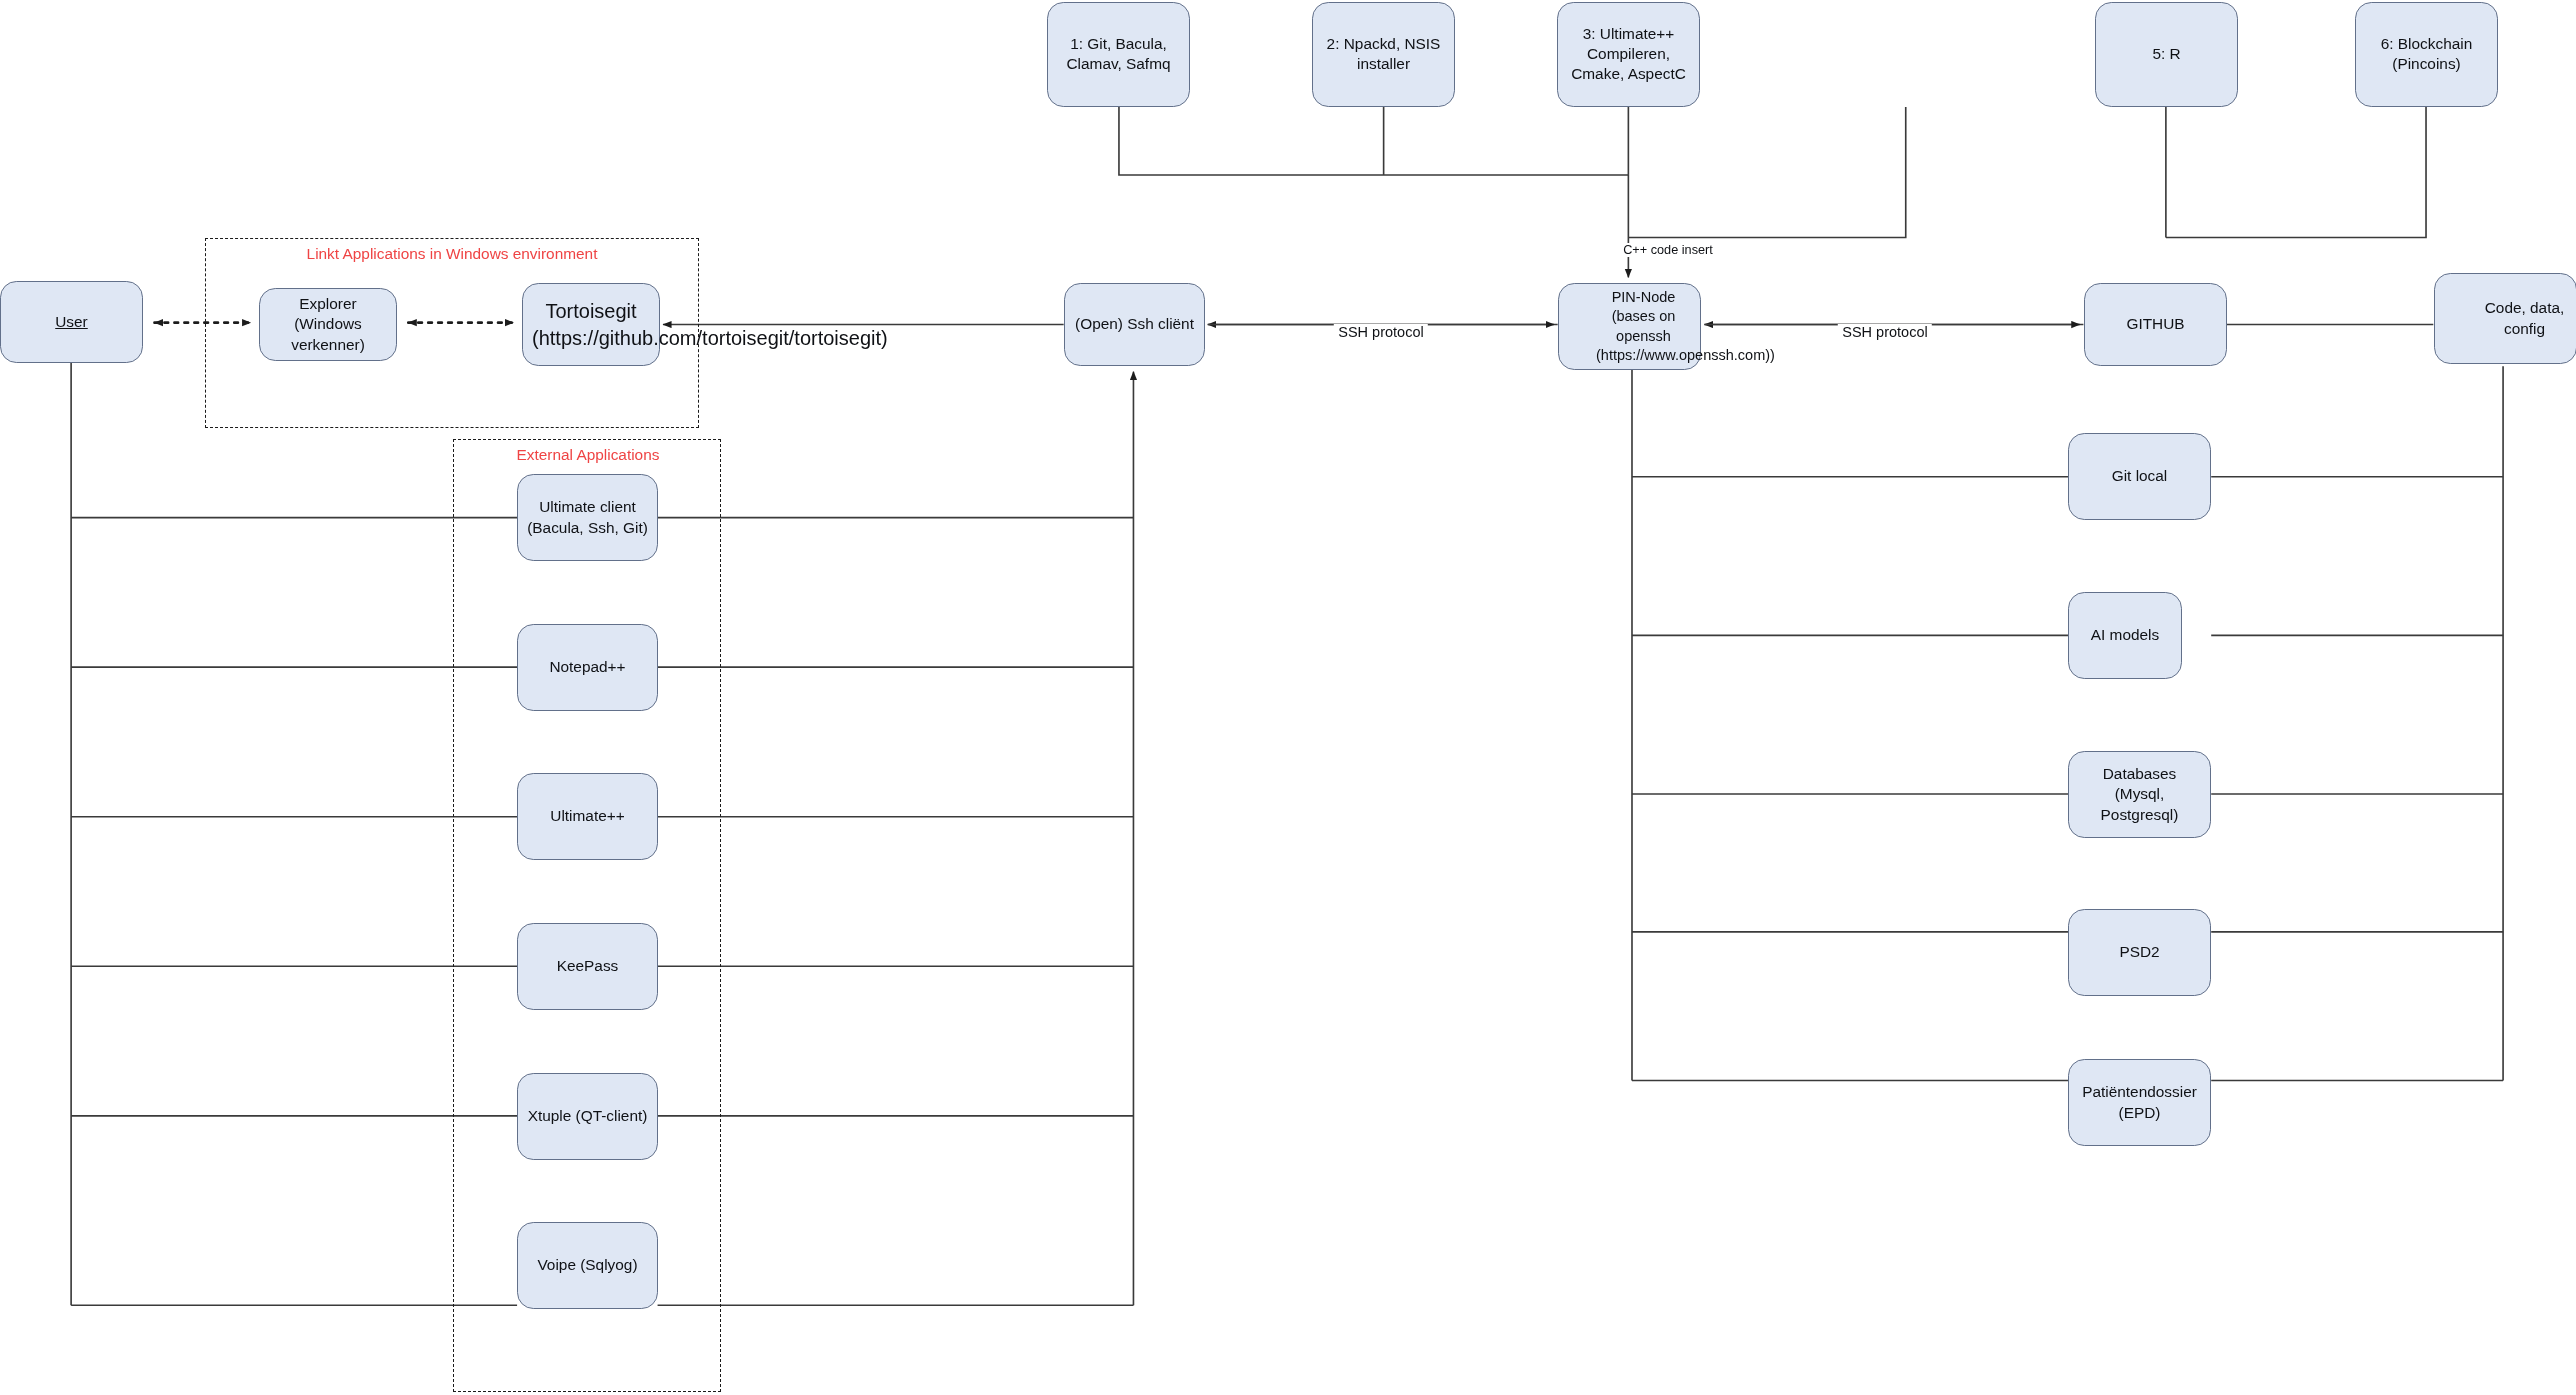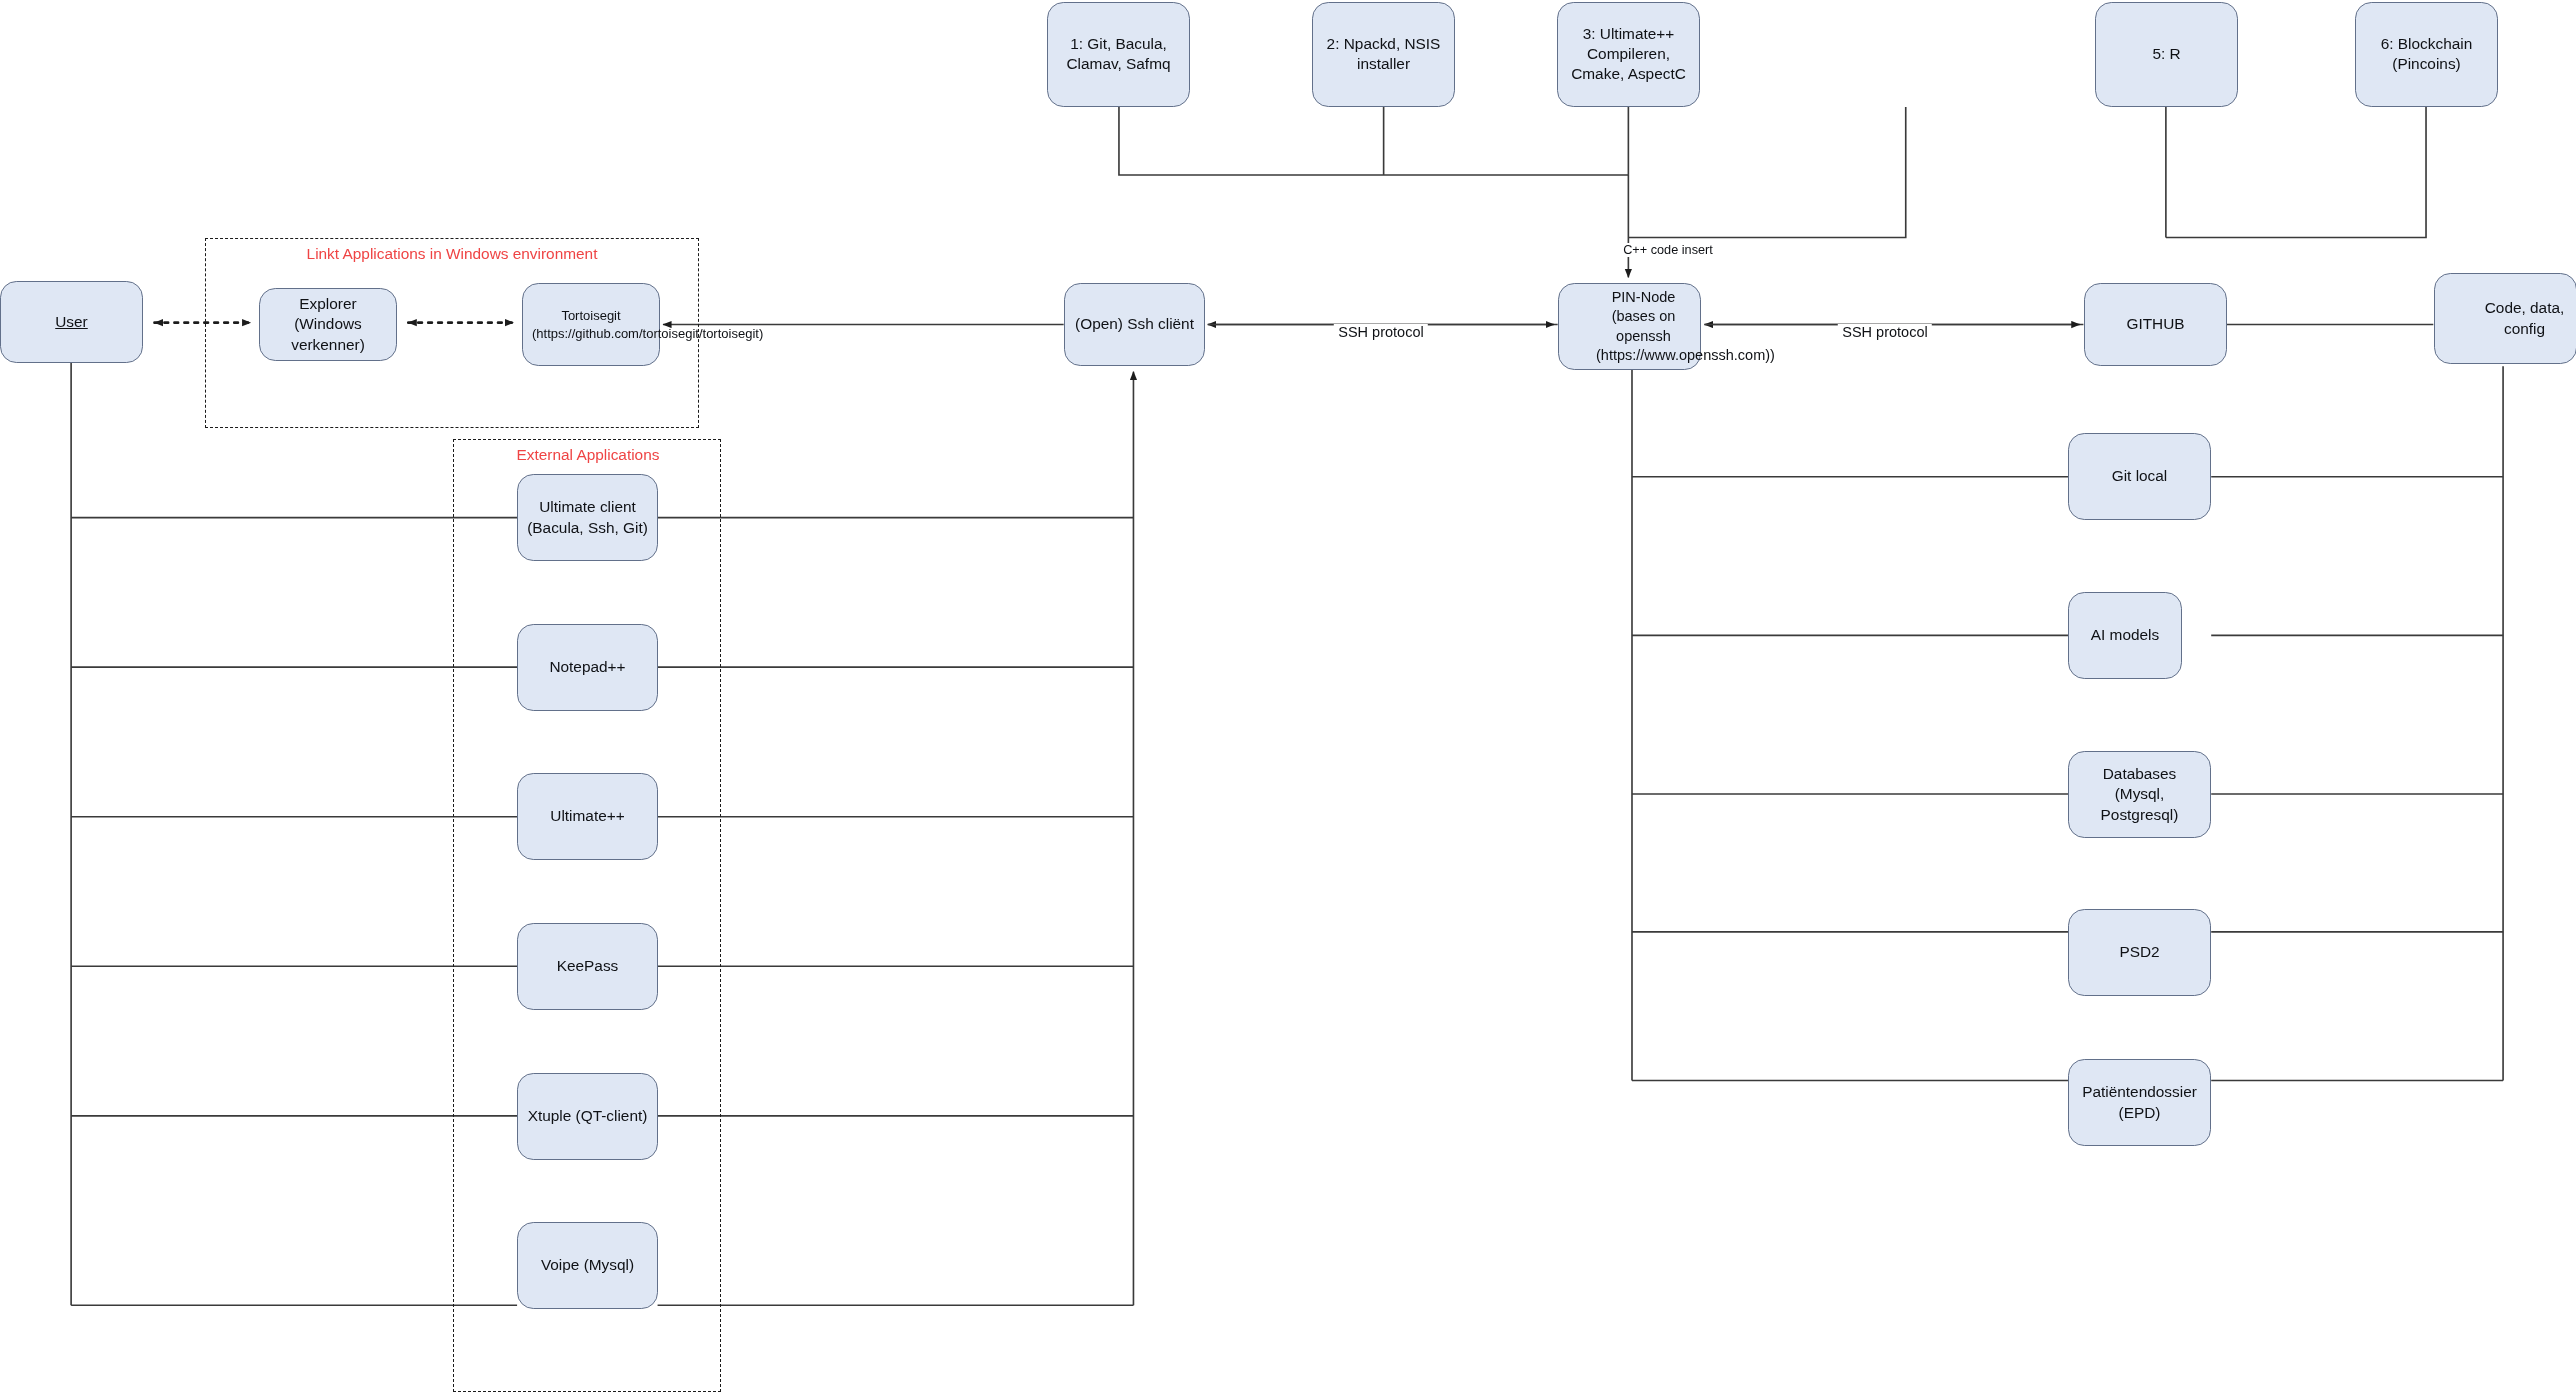--- a/index.html
+++ b/index.html
@@ -170,21 +170,21 @@
   <div class="node" style="left:2355px;top:1.8px;width:143px;height:105px;">
     <span>6: Blockchain (Pincoins)</span>
   </div>
 
   <div class="node" style="left:0px;top:281px;width:143px;height:82px;text-decoration:underline;">
     <span>User</span>
   </div>
   <div class="node" style="left:259px;top:288px;width:138px;height:73px;">
     <span>Explorer (Windows verkenner)</span>
   </div>
-  <div class="node" style="left:522px;top:283px;width:138px;height:83px;font-size:13px;">
+  <div class="node" style="left:522px;top:283px;width:138px;height:83px;font-size:20px;">
     <span>Tortoisegit (https://github.com/tortoisegit/tortoisegit)</span>
   </div>
   <div class="node" style="left:1064px;top:283px;width:141px;height:83px;">
     <span>(Open) Ssh cliënt</span>
   </div>
   <div class="node" style="left:1558px;top:283px;width:143px;height:87px;font-size:14.5px;padding-left:37px;">
     <span>PIN-Node (bases on openssh (https://www.openssh.com))</span>
   </div>
   <div class="node" style="left:2084px;top:283px;width:143px;height:83px;">
     <span>GITHUB</span>
@@ -202,21 +202,21 @@
   <div class="node" style="left:517px;top:773px;width:141px;height:87px;">
     <span>Ultimate++</span>
   </div>
   <div class="node" style="left:517px;top:923px;width:141px;height:87px;">
     <span>KeePass</span>
   </div>
   <div class="node" style="left:517px;top:1073px;width:141px;height:87px;">
     <span>Xtuple (QT-client)</span>
   </div>
   <div class="node" style="left:517px;top:1222px;width:141px;height:87px;">
-    <span>Voipe (Mysql)</span>
+    <span>Voipe (Sqlyog)</span>
   </div>
 
   <div class="node" style="left:2068px;top:433px;width:143px;height:87px;">
     <span>Git local</span>
   </div>
   <div class="node" style="left:2068px;top:592px;width:114px;height:87px;justify-content:flex-end;">
     <span>AI models</span>
   </div>
   <div class="node" style="left:2068px;top:751px;width:143px;height:87px;">
     <span>Databases (Mysql, Postgresql)</span>

